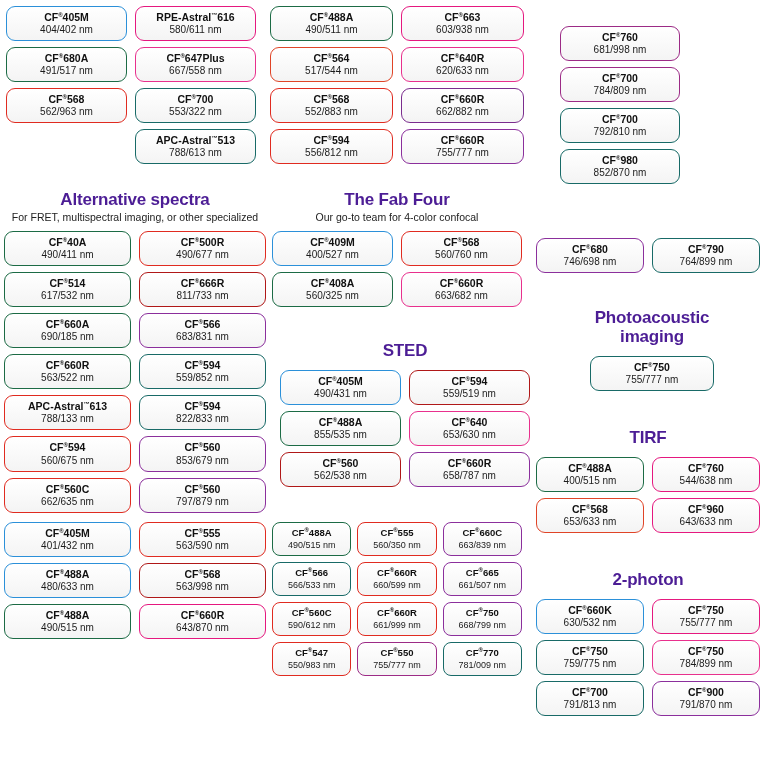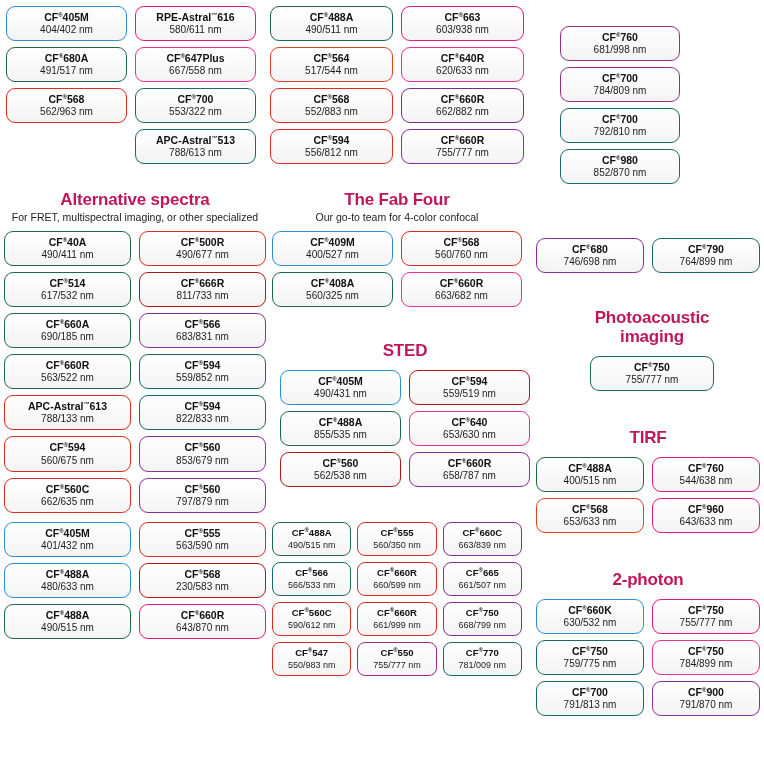--- a/index.html
+++ b/index.html
@@ -25,21 +25,21 @@
 
   
   .block { position: absolute; }
 
   
   .sec-title {
     font-size: 17px;
     font-weight: bold;
     text-align: center;
     letter-spacing: -0.2px;
-    color: #be185d;
+    color: #4c1d95;
     line-height: 1.15;
   }
   .sec-sub {
     font-size: 10.5px;
     text-align: center;
     color: #222222;
     margin-top: 1px;
     line-height: 1.2;
   }
   .sec-title.two-line { line-height: 1.12; }
@@ -321,21 +321,21 @@
         <div class="pill" style="border-color: rgb(224, 43, 32);">
           <div class="name">CF<span class="reg">®</span>555</div>
           <div class="spec">563/590 nm</div>
         </div>
         <div class="pill" style="border-color: rgb(43, 144, 217);">
           <div class="name">CF<span class="reg">®</span>488A</div>
           <div class="spec">480/633 nm</div>
         </div>
         <div class="pill" style="border-color: rgb(176, 24, 24);">
           <div class="name">CF<span class="reg">®</span>568</div>
-          <div class="spec">230/583 nm</div>
+          <div class="spec">563/998 nm</div>
         </div>
         <div class="pill" style="border-color: rgb(28, 107, 69);">
           <div class="name">CF<span class="reg">®</span>488A</div>
           <div class="spec">490/515 nm</div>
         </div>
         <div class="pill" style="border-color: rgb(229, 24, 127);">
           <div class="name">CF<span class="reg">®</span>660R</div>
           <div class="spec">643/870 nm</div>
         </div>
       </div>

